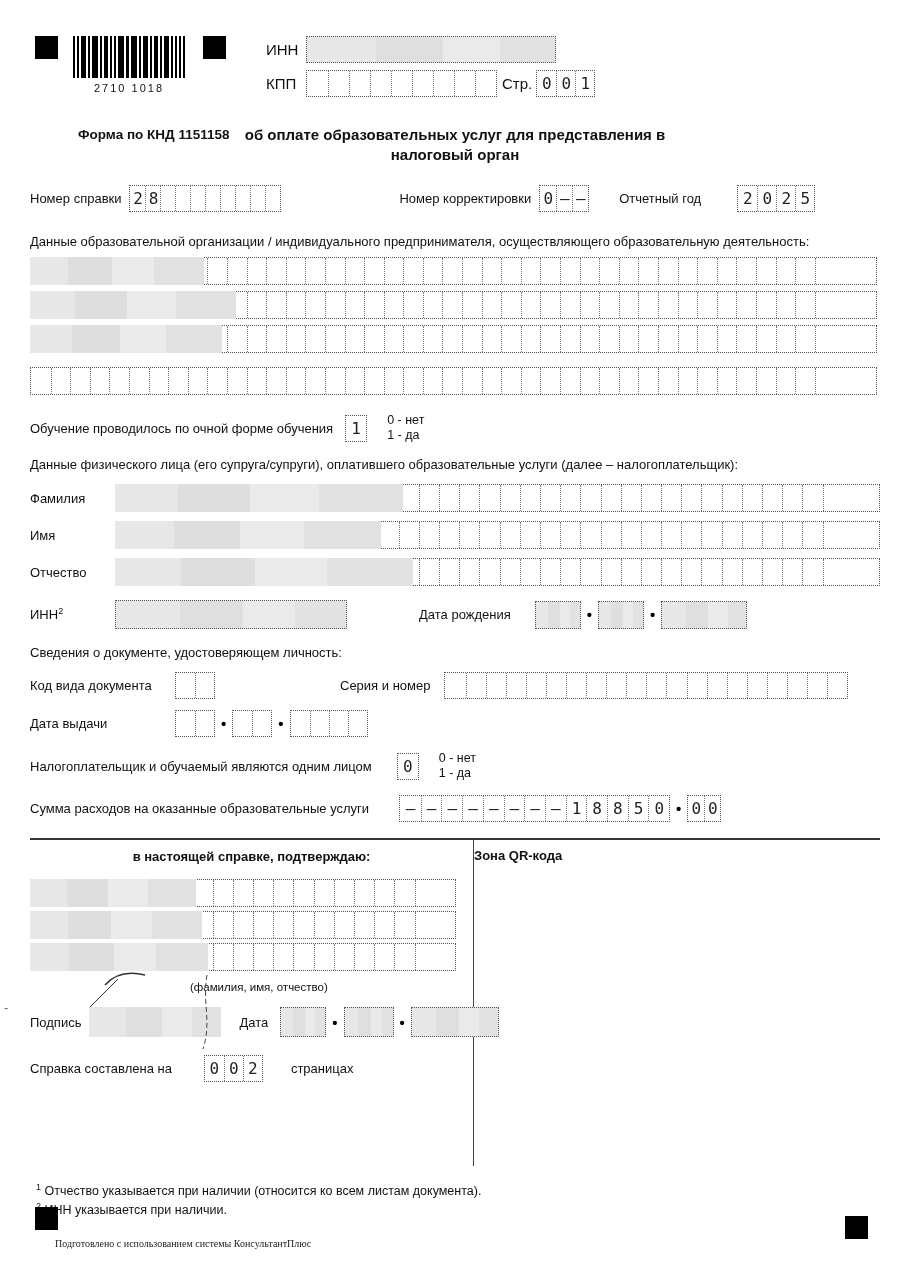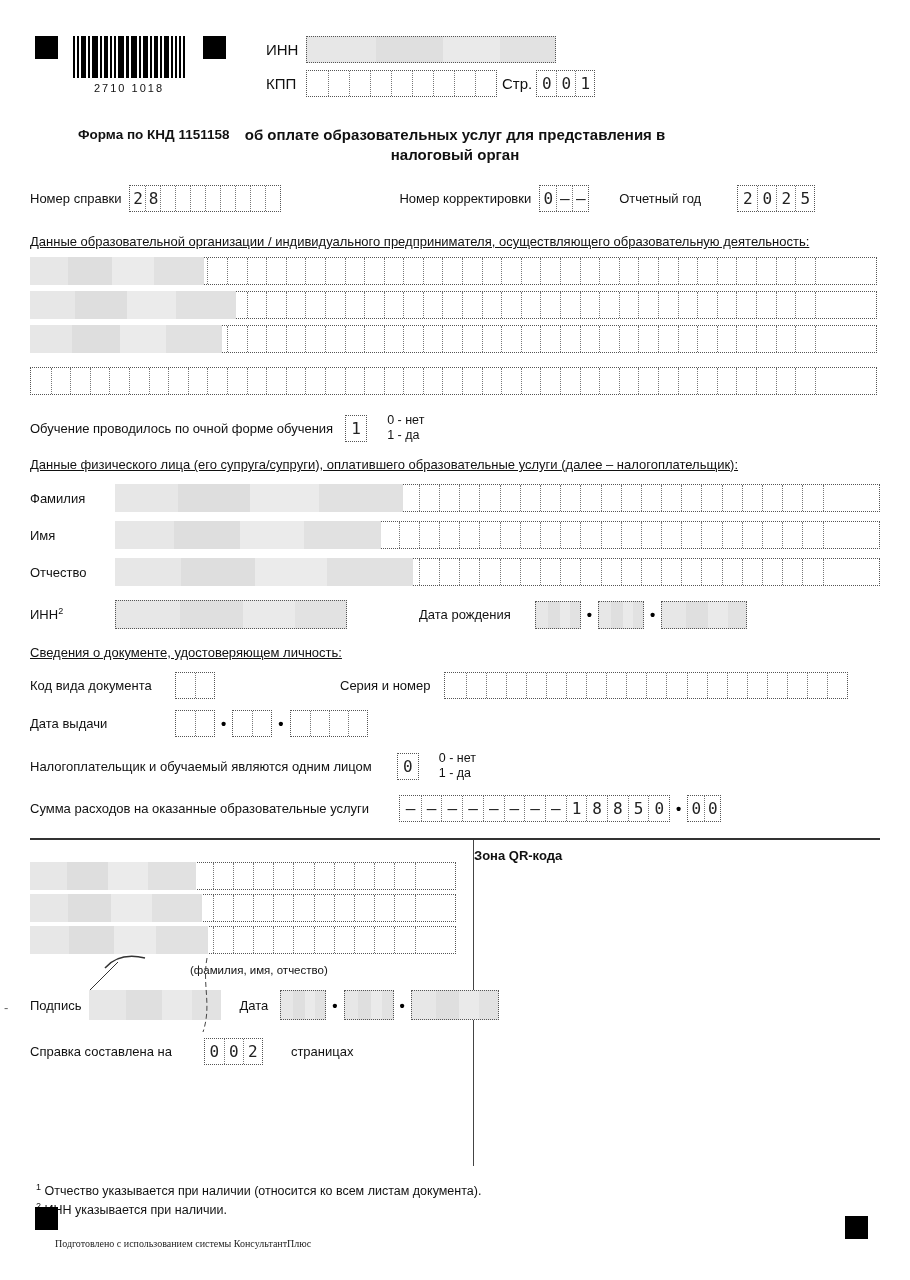--- a/index.html
+++ b/index.html
@@ -26,21 +26,21 @@
   .barcode-wrap{margin-left:15px;text-align:center;}
   .barcode-text{font-size:11px;letter-spacing:2px;margin-top:1px;font-family:"Liberation Sans",sans-serif;}
   .idblock{margin-left:40px;}
   .idlabel{font-size:15px;display:inline-block;width:40px;}
   
   .titleblock{position:relative;margin-top:28px;}
   .formcode{position:absolute;left:78px;top:2px;font-weight:bold;font-size:13.5px;}
   .title{text-align:center;font-weight:bold;font-size:15px;line-height:20px;}
   
   .meta-row{margin:20px 30px 0 30px;display:flex;align-items:center;}
-  .seclabel{margin-top:22px;text-decoration:underline;}
+  .seclabel{margin-top:22px;}
   .orgrow{margin-top:4px;position:relative;}
   .caption{text-align:center;font-size:11.5px;margin-top:8px;color:#111;}
   .fio .lbl{width:85px;flex:0 0 auto;}
   .divider-section{margin:16px 30px 0 30px;border-top:2px solid #333;display:flex;min-height:326px;}
   .leftcol{width:443px;flex:0 0 auto;padding-top:8px;position:relative;}
   .rightcol{flex:1;border-left:1.5px solid #444;padding-top:8px;}
   .confheading{text-align:center;font-weight:bold;line-height:17px;}
   .qrlabel{text-align:left;font-weight:bold;}
   .sig-svg{position:absolute;pointer-events:none;z-index:5;}
   .footnotes{margin:14px 30px 0 36px;font-size:12.5px;line-height:15px;}
@@ -572,20 +572,21 @@
       <span class="cells" style="--cw:16px;">
           <span class="c">0</span>
           <span class="c">0</span>
         </span>
     </div>
   </div>
 
   <div class="divider-section">
     <div class="leftcol">
       <div class="confheading">
+        <div>в настоящей справке, подтверждаю:</div>
       </div>
       <div style="margin-top:14px;">
         <div style="margin-top:2px;"><span class="cells tall" style="--cw:20.2px;width:424px;">
               <span class="redact" style="width:166px;"></span>
               <span class="c"></span>
               <span class="c"></span>
               <span class="c"></span>
               <span class="c"></span>
               <span class="c"></span>
               <span class="c"></span>

